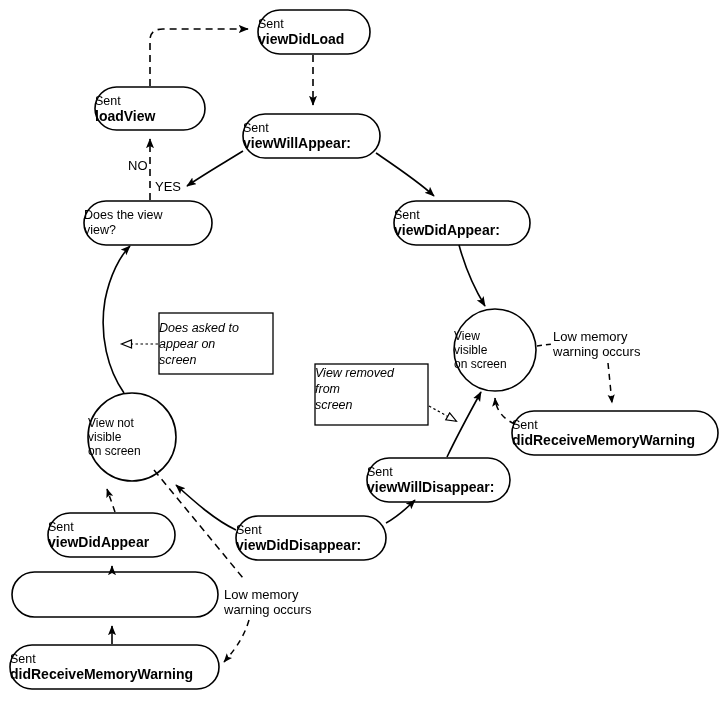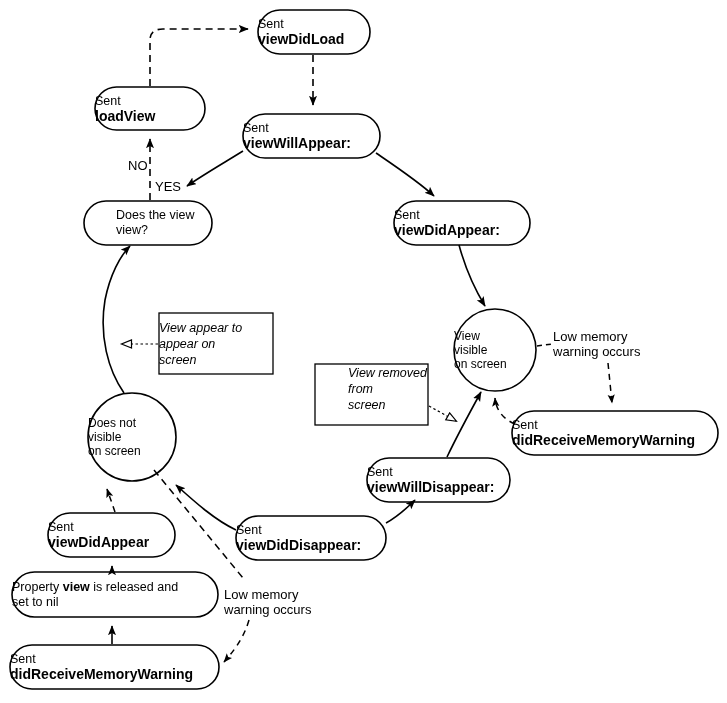--- a/index.html
+++ b/index.html
@@ -195,38 +195,38 @@
   <div class="node-label" style="left:95px; top:87px; width:110px; height:43px;">
     <span class="lbl-plain">Sent</span>
     <span class="lbl-bold">loadView</span>
   </div>
 
   <div class="node-label" style="left:243px; top:114px; width:137px; height:44px;">
     <span class="lbl-plain">Sent</span>
     <span class="lbl-bold">viewWillAppear:</span>
   </div>
 
-  <div class="node-label" style="left:84px; top:201px; width:128px; height:44px;padding-left:32px;">
+  <div class="node-label" style="left:84px; top:201px; width:128px; height:44px;">
     <span class="lbl-plain">Does the view</span>
     <span class="lbl-plain">view?</span>
   </div>
 
   <div class="node-label" style="left:394px; top:201px; width:136px; height:44px;">
     <span class="lbl-plain">Sent</span>
     <span class="lbl-bold">viewDidAppear:</span>
   </div>
 
   <div class="node-label" style="left:454px; top:309px; width:82px; height:82px;">
     <span class="lbl-circle">View</span>
     <span class="lbl-circle">visible</span>
     <span class="lbl-circle">on screen</span>
   </div>
 
   <div class="node-label" style="left:88px; top:393px; width:88px; height:88px;">
-    <span class="lbl-circle">Does not</span>
+    <span class="lbl-circle">View not</span>
     <span class="lbl-circle">visible</span>
     <span class="lbl-circle">on screen</span>
   </div>
 
   <div class="node-label" style="left:512px; top:411px; width:206px; height:44px;">
     <span class="lbl-plain">Sent</span>
     <span class="lbl-bold">didReceiveMemoryWarning</span>
   </div>
 
   <div class="node-label" style="left:367px; top:458px; width:143px; height:44px;">
@@ -237,37 +237,33 @@
   <div class="node-label" style="left:236px; top:516px; width:150px; height:44px;">
     <span class="lbl-plain">Sent</span>
     <span class="lbl-bold">viewDidDisappear:</span>
   </div>
 
   <div class="node-label" style="left:48px; top:513px; width:127px; height:44px;">
     <span class="lbl-plain">Sent</span>
     <span class="lbl-bold">viewDidAppear</span>
   </div>
 
-  <div class="node-label" style="left:12px; top:572px; width:206px; height:45px;">
-    <span class="lbl-mixed" id="prop-line-1">Property <b>view</b> is released and</span>
-    <span class="lbl-plain">set to nil</span>
-  </div>
 
   <div class="node-label" style="left:10px; top:645px; width:209px; height:44px;">
     <span class="lbl-plain">Sent</span>
     <span class="lbl-bold">didReceiveMemoryWarning</span>
   </div>
 
   <div class="node-label" style="left:159px; top:313px; width:114px; height:61px;">
-    <span class="lbl-note">View appear to</span>
+    <span class="lbl-note">Does asked to</span>
     <span class="lbl-note">appear on</span>
     <span class="lbl-note">screen</span>
   </div>
 
-  <div class="node-label" style="left:315px; top:364px; width:113px; height:49px;margin-left:33px;">
+  <div class="node-label" style="left:315px; top:364px; width:113px; height:49px;">
     <span class="lbl-note">View removed</span>
     <span class="lbl-note">from</span>
     <span class="lbl-note">screen</span>
   </div>
 
   <div class="node-label" style="left:128px; top:157px; width:36px; height:16px;">
     <span class="lbl-edge">NO</span>
   </div>
 
   <div class="node-label" style="left:155px; top:178px; width:42px; height:16px;">

